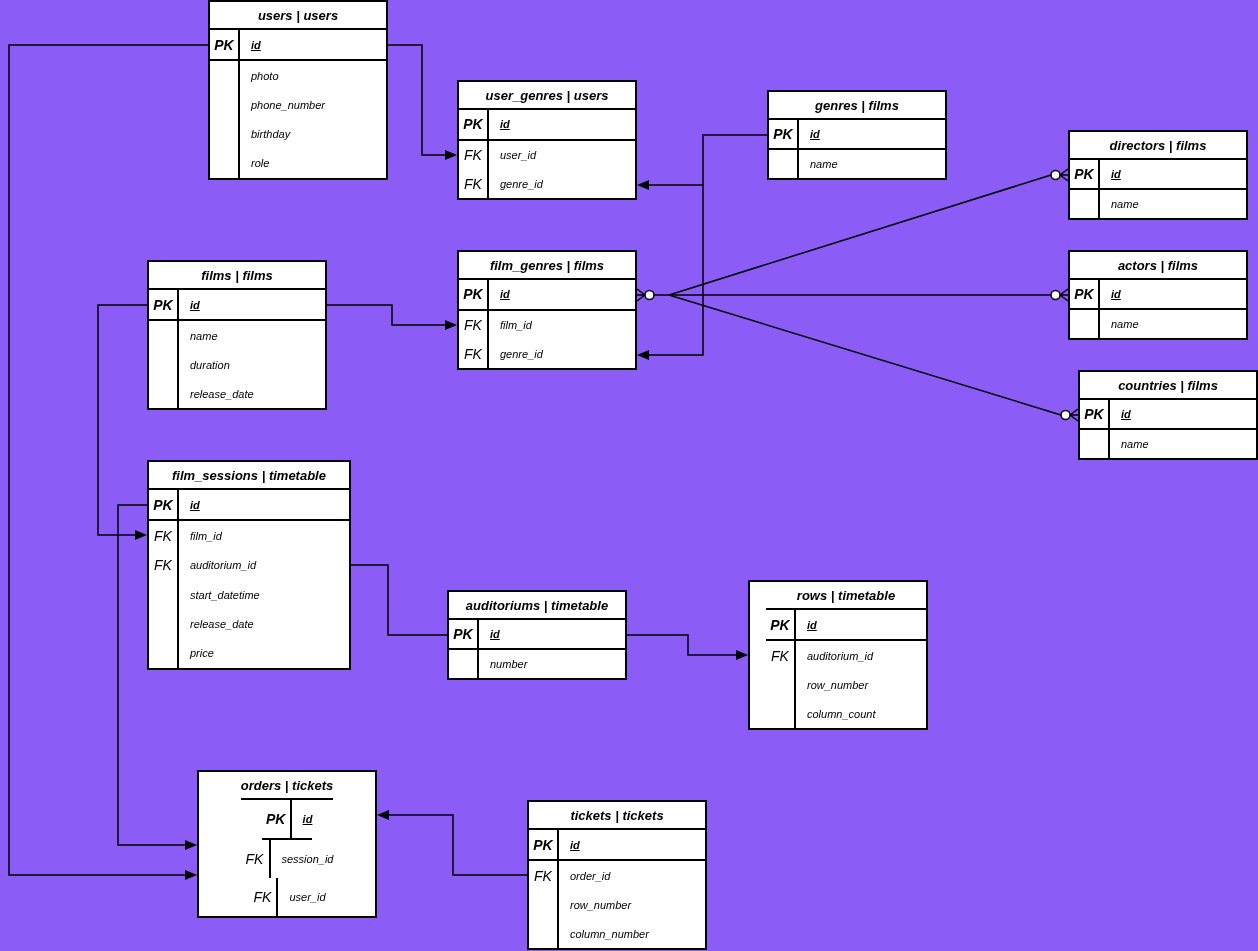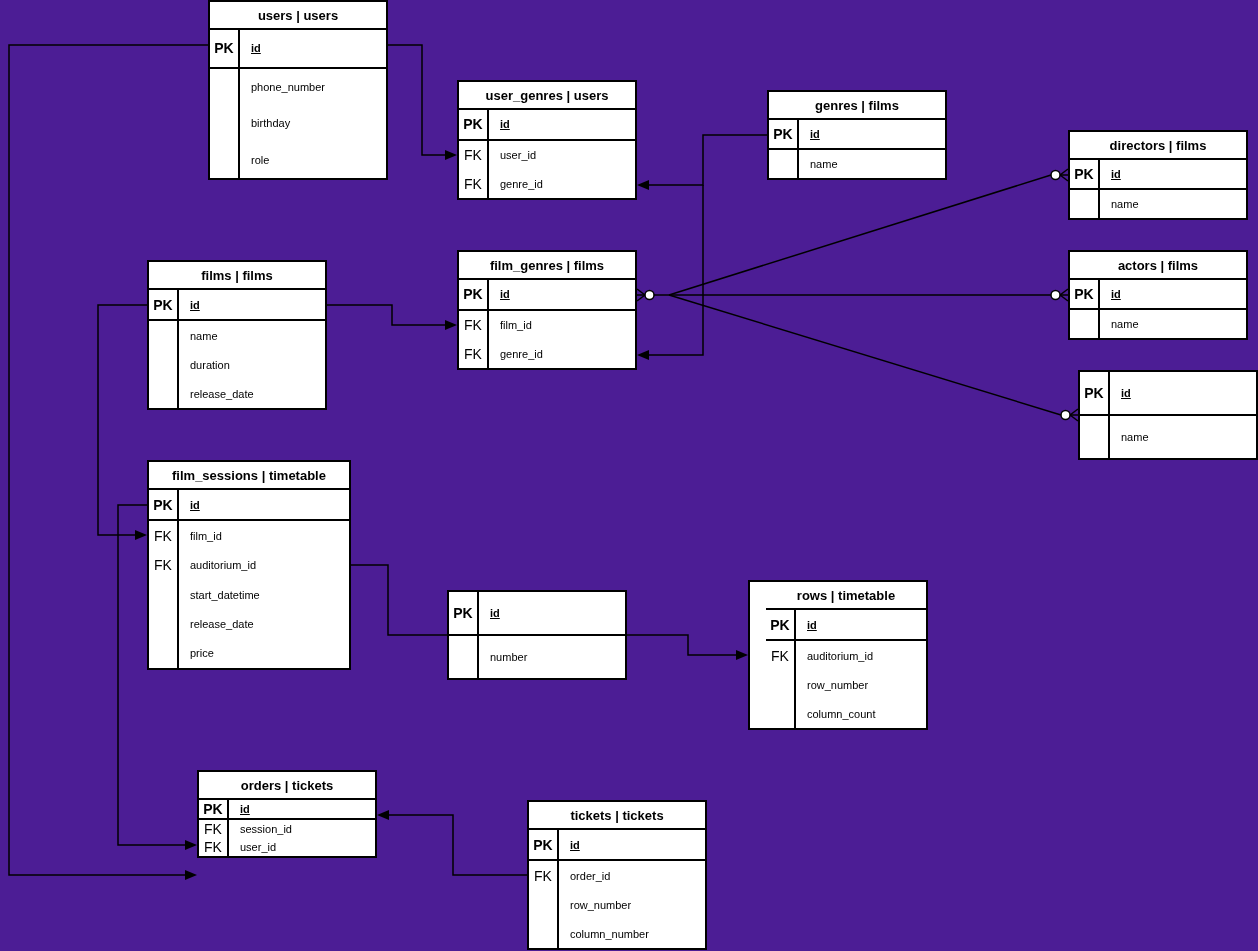--- a/index.html
+++ b/index.html
@@ -1,18 +1,18 @@
 <!DOCTYPE html>
 <html><head>
 <meta charset="utf-8">
 <style>
   html,body{margin:0;padding:0;background:#fff;}
   .canvas{
-    position:relative;width:1258px;height:951px;background:#4c1d95;
-    font-family:"Liberation Sans",sans-serif;overflow:hidden;color:#000;
+    position:relative;width:1258px;height:951px;background:#8b5cf6;
+    font-family:"Liberation Sans",sans-serif;overflow:hidden;color:#000;font-style:italic;
   }
   svg.wires{position:absolute;left:0;top:0;width:1258px;height:951px;}
   .entity{
     position:absolute;background:#ffffff;border:2px solid #000000;
     box-sizing:border-box;display:flex;flex-direction:column;overflow:hidden;
   }
   .ent-header{
     flex:0 0 28px;display:flex;align-items:center;justify-content:center;
     font-weight:bold;font-size:13px;border-bottom:2px solid #000;box-sizing:border-box;
     white-space:nowrap;
@@ -106,20 +106,24 @@
     </svg>
   <div>
       <div class="entity" style="left: 208px; top: 0px; width: 180px; height: 180px;">
         <div class="ent-header">users | users</div>
         <div class="ent-row pk-row">
           <div class="key-cell key-pk">PK</div>
           <div class="name-cell pk-name">id</div>
         </div>
         <div class="ent-row">
           <div class="key-cell"></div>
+          <div class="name-cell">photo</div>
+        </div>
+        <div class="ent-row">
+          <div class="key-cell"></div>
           <div class="name-cell">phone_number</div>
         </div>
         <div class="ent-row">
           <div class="key-cell"></div>
           <div class="name-cell">birthday</div>
         </div>
         <div class="ent-row">
           <div class="key-cell"></div>
           <div class="name-cell">role</div>
         </div>
@@ -166,20 +170,21 @@
         <div class="ent-row pk-row">
           <div class="key-cell key-pk">PK</div>
           <div class="name-cell pk-name">id</div>
         </div>
         <div class="ent-row">
           <div class="key-cell"></div>
           <div class="name-cell">name</div>
         </div>
       </div>
       <div class="entity" style="left: 1078px; top: 370px; width: 180px; height: 90px;">
+        <div class="ent-header">countries | films</div>
         <div class="ent-row pk-row">
           <div class="key-cell key-pk">PK</div>
           <div class="name-cell pk-name">id</div>
         </div>
         <div class="ent-row">
           <div class="key-cell"></div>
           <div class="name-cell">name</div>
         </div>
       </div>
       <div class="entity" style="left: 147px; top: 260px; width: 180px; height: 150px;">
@@ -237,20 +242,21 @@
         <div class="ent-row">
           <div class="key-cell"></div>
           <div class="name-cell">release_date</div>
         </div>
         <div class="ent-row">
           <div class="key-cell"></div>
           <div class="name-cell">price</div>
         </div>
       </div>
       <div class="entity" style="left: 447px; top: 590px; width: 180px; height: 90px;">
+        <div class="ent-header">auditoriums | timetable</div>
         <div class="ent-row pk-row">
           <div class="key-cell key-pk">PK</div>
           <div class="name-cell pk-name">id</div>
         </div>
         <div class="ent-row">
           <div class="key-cell"></div>
           <div class="name-cell">number</div>
         </div>
       </div>
       <div class="entity" style="left: 748px; top: 580px; width: 180px; height: 150px; padding-left: 16px;">
@@ -265,21 +271,21 @@
         </div>
         <div class="ent-row">
           <div class="key-cell"></div>
           <div class="name-cell">row_number</div>
         </div>
         <div class="ent-row">
           <div class="key-cell"></div>
           <div class="name-cell">column_count</div>
         </div>
       </div>
-      <div class="entity" style="left: 197px; top: 770px; width: 180px; height: 88px;">
+      <div class="entity" style="left: 197px; top: 770px; width: 180px; height: 148px; align-items: center;">
         <div class="ent-header">orders | tickets</div>
         <div class="ent-row pk-row">
           <div class="key-cell key-pk">PK</div>
           <div class="name-cell pk-name">id</div>
         </div>
         <div class="ent-row">
           <div class="key-cell">FK</div>
           <div class="name-cell">session_id</div>
         </div>
         <div class="ent-row">

